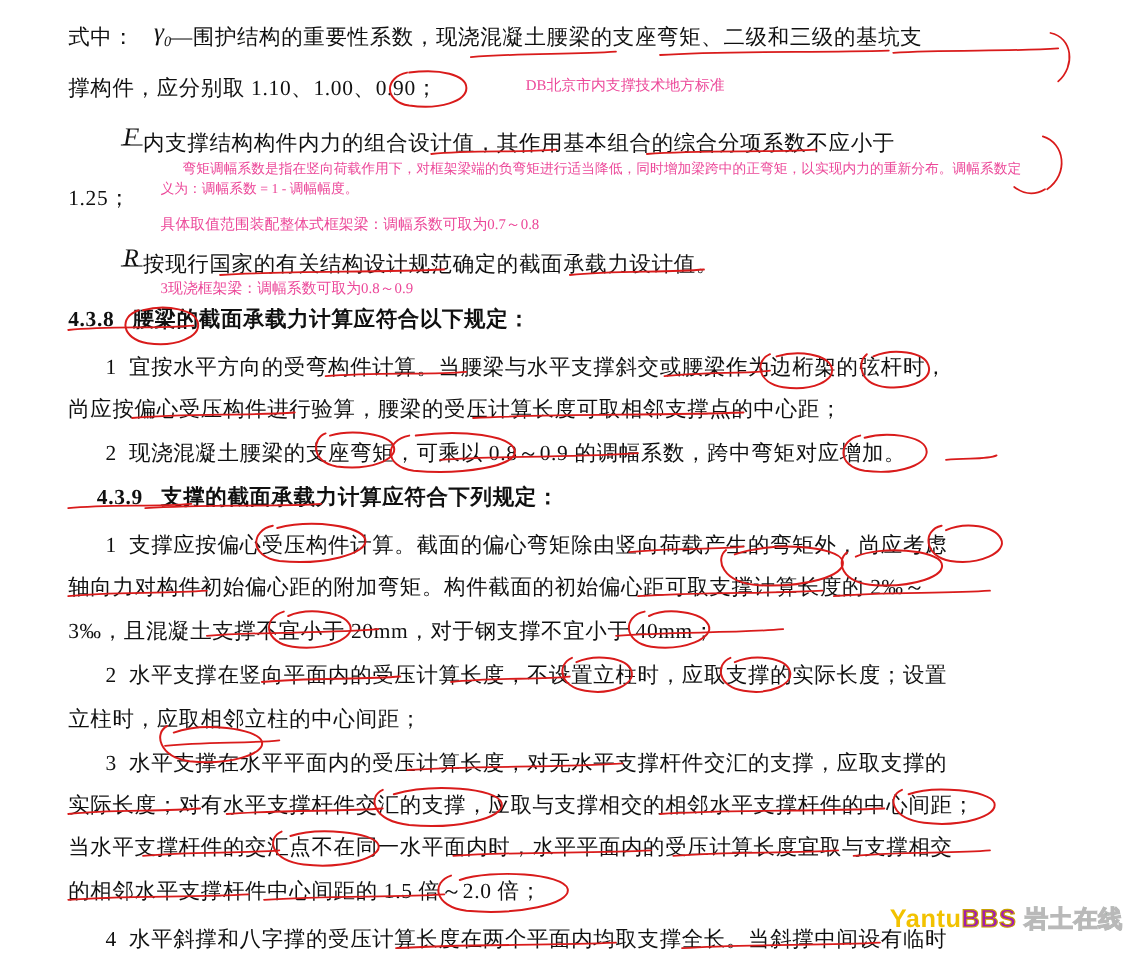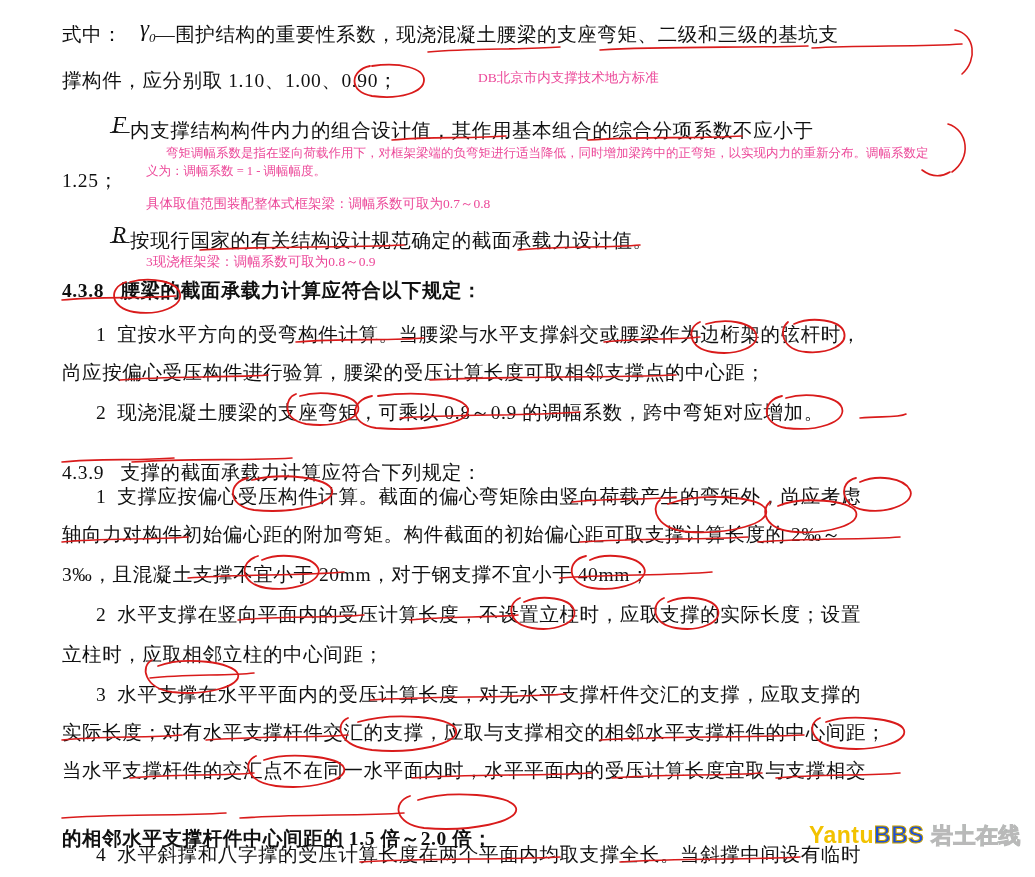--- a/index.html
+++ b/index.html
@@ -50,21 +50,21 @@
   .wm {
     position: absolute;
     right: 14px;
     bottom: 26px;
     font-family: "Liberation Sans", sans-serif;
     font-weight: bold;
     font-size: 23px;
     letter-spacing: 0.5px;
   }
   .wm .y { color: #f2c200; }
-  .wm .b { color: #1d4ed8; -webkit-text-stroke: 1px #c9a200; }
+  .wm .b { color: #a21caf; -webkit-text-stroke: 1px #c9a200; }
   .wm .c { color: #15803d; -webkit-text-stroke: 1px #b9b9b9; font-size: 22px; }
   .formula-sym {
     position: absolute;
     font-family: "Liberation Serif", serif;
     font-style: italic;
     font-size: 23px;
     color: #111;
   }
   .sub {
     font-size: 13px;
@@ -79,30 +79,30 @@
   <div>
     <div class="line" style="top:22px;">式中：      —围护结构的重要性系数，现浇混凝土腰梁的支座弯矩、二级和三级的基坑支</div>
     <div class="line" style="top:68px;">撑构件，应分别取 1.10、1.00、0.90；</div>
     <div class="line indent2" style="top:118px;">—内支撑结构构件内力的组合设计值，其作用基本组合的综合分项系数不应小于</div>
     <div class="line" style="top:168px;">1.25；</div>
     <div class="line indent2" style="top:228px;">—按现行国家的有关结构设计规范确定的截面承载力设计值。</div>
     <div class="line bold" style="top:278px; font-weight:bold;">4.3.8   腰梁的截面承载力计算应符合以下规定：</div>
     <div class="line indent1" style="top:322px;">1  宜按水平方向的受弯构件计算。当腰梁与水平支撑斜交或腰梁作为边桁架的弦杆时，</div>
     <div class="line" style="top:360px;">尚应按偏心受压构件进行验算，腰梁的受压计算长度可取相邻支撑点的中心距；</div>
     <div class="line indent1" style="top:400px;">2  现浇混凝土腰梁的支座弯矩，可乘以 0.8～0.9 的调幅系数，跨中弯矩对应增加。</div>
-    <div class="line bold" style="top:460px; font-weight:normal;">4.3.9   支撑的截面承载力计算应符合下列规定：</div>
+    <div class="line bold" style="top:440px; font-weight:bold;margin-left:26px;">4.3.9   支撑的截面承载力计算应符合下列规定：</div>
     <div class="line indent1" style="top:484px;">1  支撑应按偏心受压构件计算。截面的偏心弯矩除由竖向荷载产生的弯矩外，尚应考虑</div>
     <div class="line" style="top:522px;">轴向力对构件初始偏心距的附加弯矩。构件截面的初始偏心距可取支撑计算长度的 2‰～</div>
     <div class="line" style="top:562px;">3‰，且混凝土支撑不宜小于 20mm，对于钢支撑不宜小于 40mm；</div>
     <div class="line indent1" style="top:602px;">2  水平支撑在竖向平面内的受压计算长度，不设置立柱时，应取支撑的实际长度；设置</div>
     <div class="line" style="top:642px;">立柱时，应取相邻立柱的中心间距；</div>
     <div class="line indent1" style="top:682px;">3  水平支撑在水平平面内的受压计算长度，对无水平支撑杆件交汇的支撑，应取支撑的</div>
     <div class="line" style="top:720px;">实际长度；对有水平支撑杆件交汇的支撑，应取与支撑相交的相邻水平支撑杆件的中心间距；</div>
     <div class="line" style="top:758px;">当水平支撑杆件的交汇点不在同一水平面内时，水平平面内的受压计算长度宜取与支撑相交</div>
-    <div class="line" style="top:826px;font-weight:bold;">的相邻水平支撑杆件中心间距的 1.5 倍～2.0 倍；</div>
+    <div class="line" style="top:798px;">的相邻水平支撑杆件中心间距的 1.5 倍～2.0 倍；</div>
     <div class="line indent1" style="top:842px;">4  水平斜撑和八字撑的受压计算长度在两个平面内均取支撑全长。当斜撑中间设有临时</div>
   </div>
 
   <div class="formula-sym" style="left:140px; top:16px;"><span>γ</span><span class="sub">0</span></div>
   <div class="formula-sym" style="left:112px; top:112px;"><span>F</span></div>
   <div class="formula-sym" style="left:112px; top:222px;"><span>R</span></div>
 
   <div class="annot bigger" style="left:478px; top:70px;">DB北京市内支撑技术地方标准</div>
   <div class="annot" style="left:146px; top:145px;margin-left:20px;">弯矩调幅系数是指在竖向荷载作用下，对框架梁端的负弯矩进行适当降低，同时增加梁跨中的正弯矩，以实现内力的重新分布。调幅系数定</div>
   <div class="annot" style="left:146px; top:163px;">义为：调幅系数 = 1 - 调幅幅度。</div>

